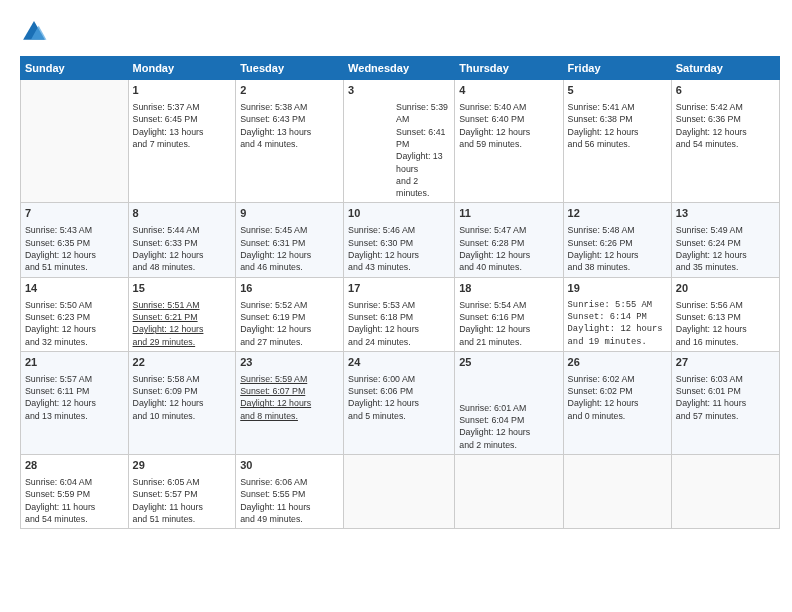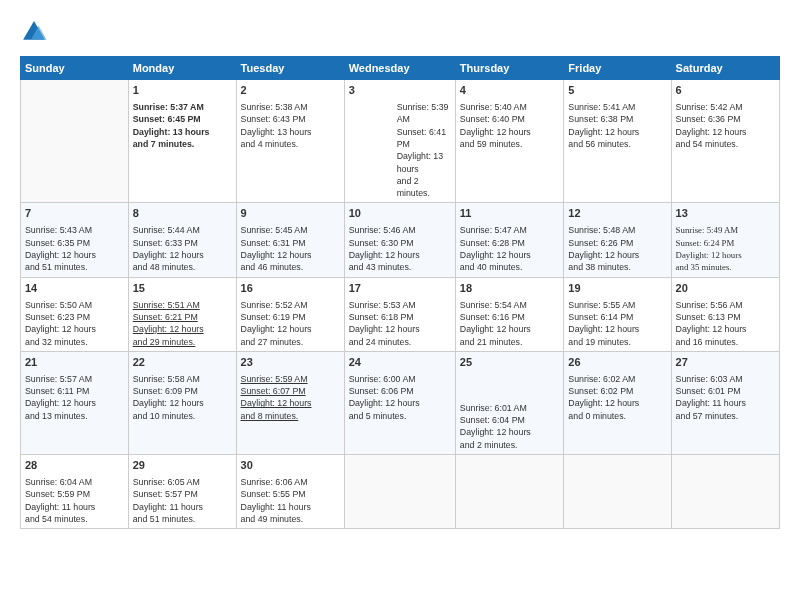--- a/index.html
+++ b/index.html
@@ -126,21 +126,21 @@
           <th>Thursday</th>
           <th>Friday</th>
           <th>Saturday</th>
         </tr>
     </thead>
     <tbody id="calendar-body">
     <tr>
           <td class="empty"></td>
           <td>
             <span class="day-num">1</span>
-            <div class="day-info" style="white-space: pre-line; font-weight: bold;">Sunrise: 5:37 AM
+            <div class="day-info" style="white-space: pre-line;">Sunrise: 5:37 AM
 Sunset: 6:45 PM
 Daylight: 13 hours
 and 7 minutes.</div>
           </td>
           <td>
             <span class="day-num">2</span>
             <div class="day-info" style="white-space: pre-line;">Sunrise: 5:38 AM
 Sunset: 6:43 PM
 Daylight: 13 hours
 and 4 minutes.</div>
@@ -212,21 +212,21 @@
           </td>
           <td>
             <span class="day-num">12</span>
             <div class="day-info" style="white-space: pre-line;">Sunrise: 5:48 AM
 Sunset: 6:26 PM
 Daylight: 12 hours
 and 38 minutes.</div>
           </td>
           <td>
             <span class="day-num">13</span>
-            <div class="day-info" style="white-space: pre-line; font-family: Liberation Serif, serif;">Sunrise: 5:49 AM
+            <div class="day-info" style="white-space: pre-line;">Sunrise: 5:49 AM
 Sunset: 6:24 PM
 Daylight: 12 hours
 and 35 minutes.</div>
           </td>
         </tr>
         <tr>
           <td>
             <span class="day-num">14</span>
             <div class="day-info" style="white-space: pre-line;">Sunrise: 5:50 AM
 Sunset: 6:23 PM
@@ -256,21 +256,21 @@
           </td>
           <td>
             <span class="day-num">18</span>
             <div class="day-info" style="white-space: pre-line;">Sunrise: 5:54 AM
 Sunset: 6:16 PM
 Daylight: 12 hours
 and 21 minutes.</div>
           </td>
           <td>
             <span class="day-num">19</span>
-            <div class="day-info" style="white-space: pre-line;">Sunrise: 5:55 AM
+            <div class="day-info" style="white-space: pre-line; font-family: Liberation Mono, monospace;">Sunrise: 5:55 AM
 Sunset: 6:14 PM
 Daylight: 12 hours
 and 19 minutes.</div>
           </td>
           <td>
             <span class="day-num">20</span>
             <div class="day-info" style="white-space: pre-line;">Sunrise: 5:56 AM
 Sunset: 6:13 PM
 Daylight: 12 hours
 and 16 minutes.</div>

